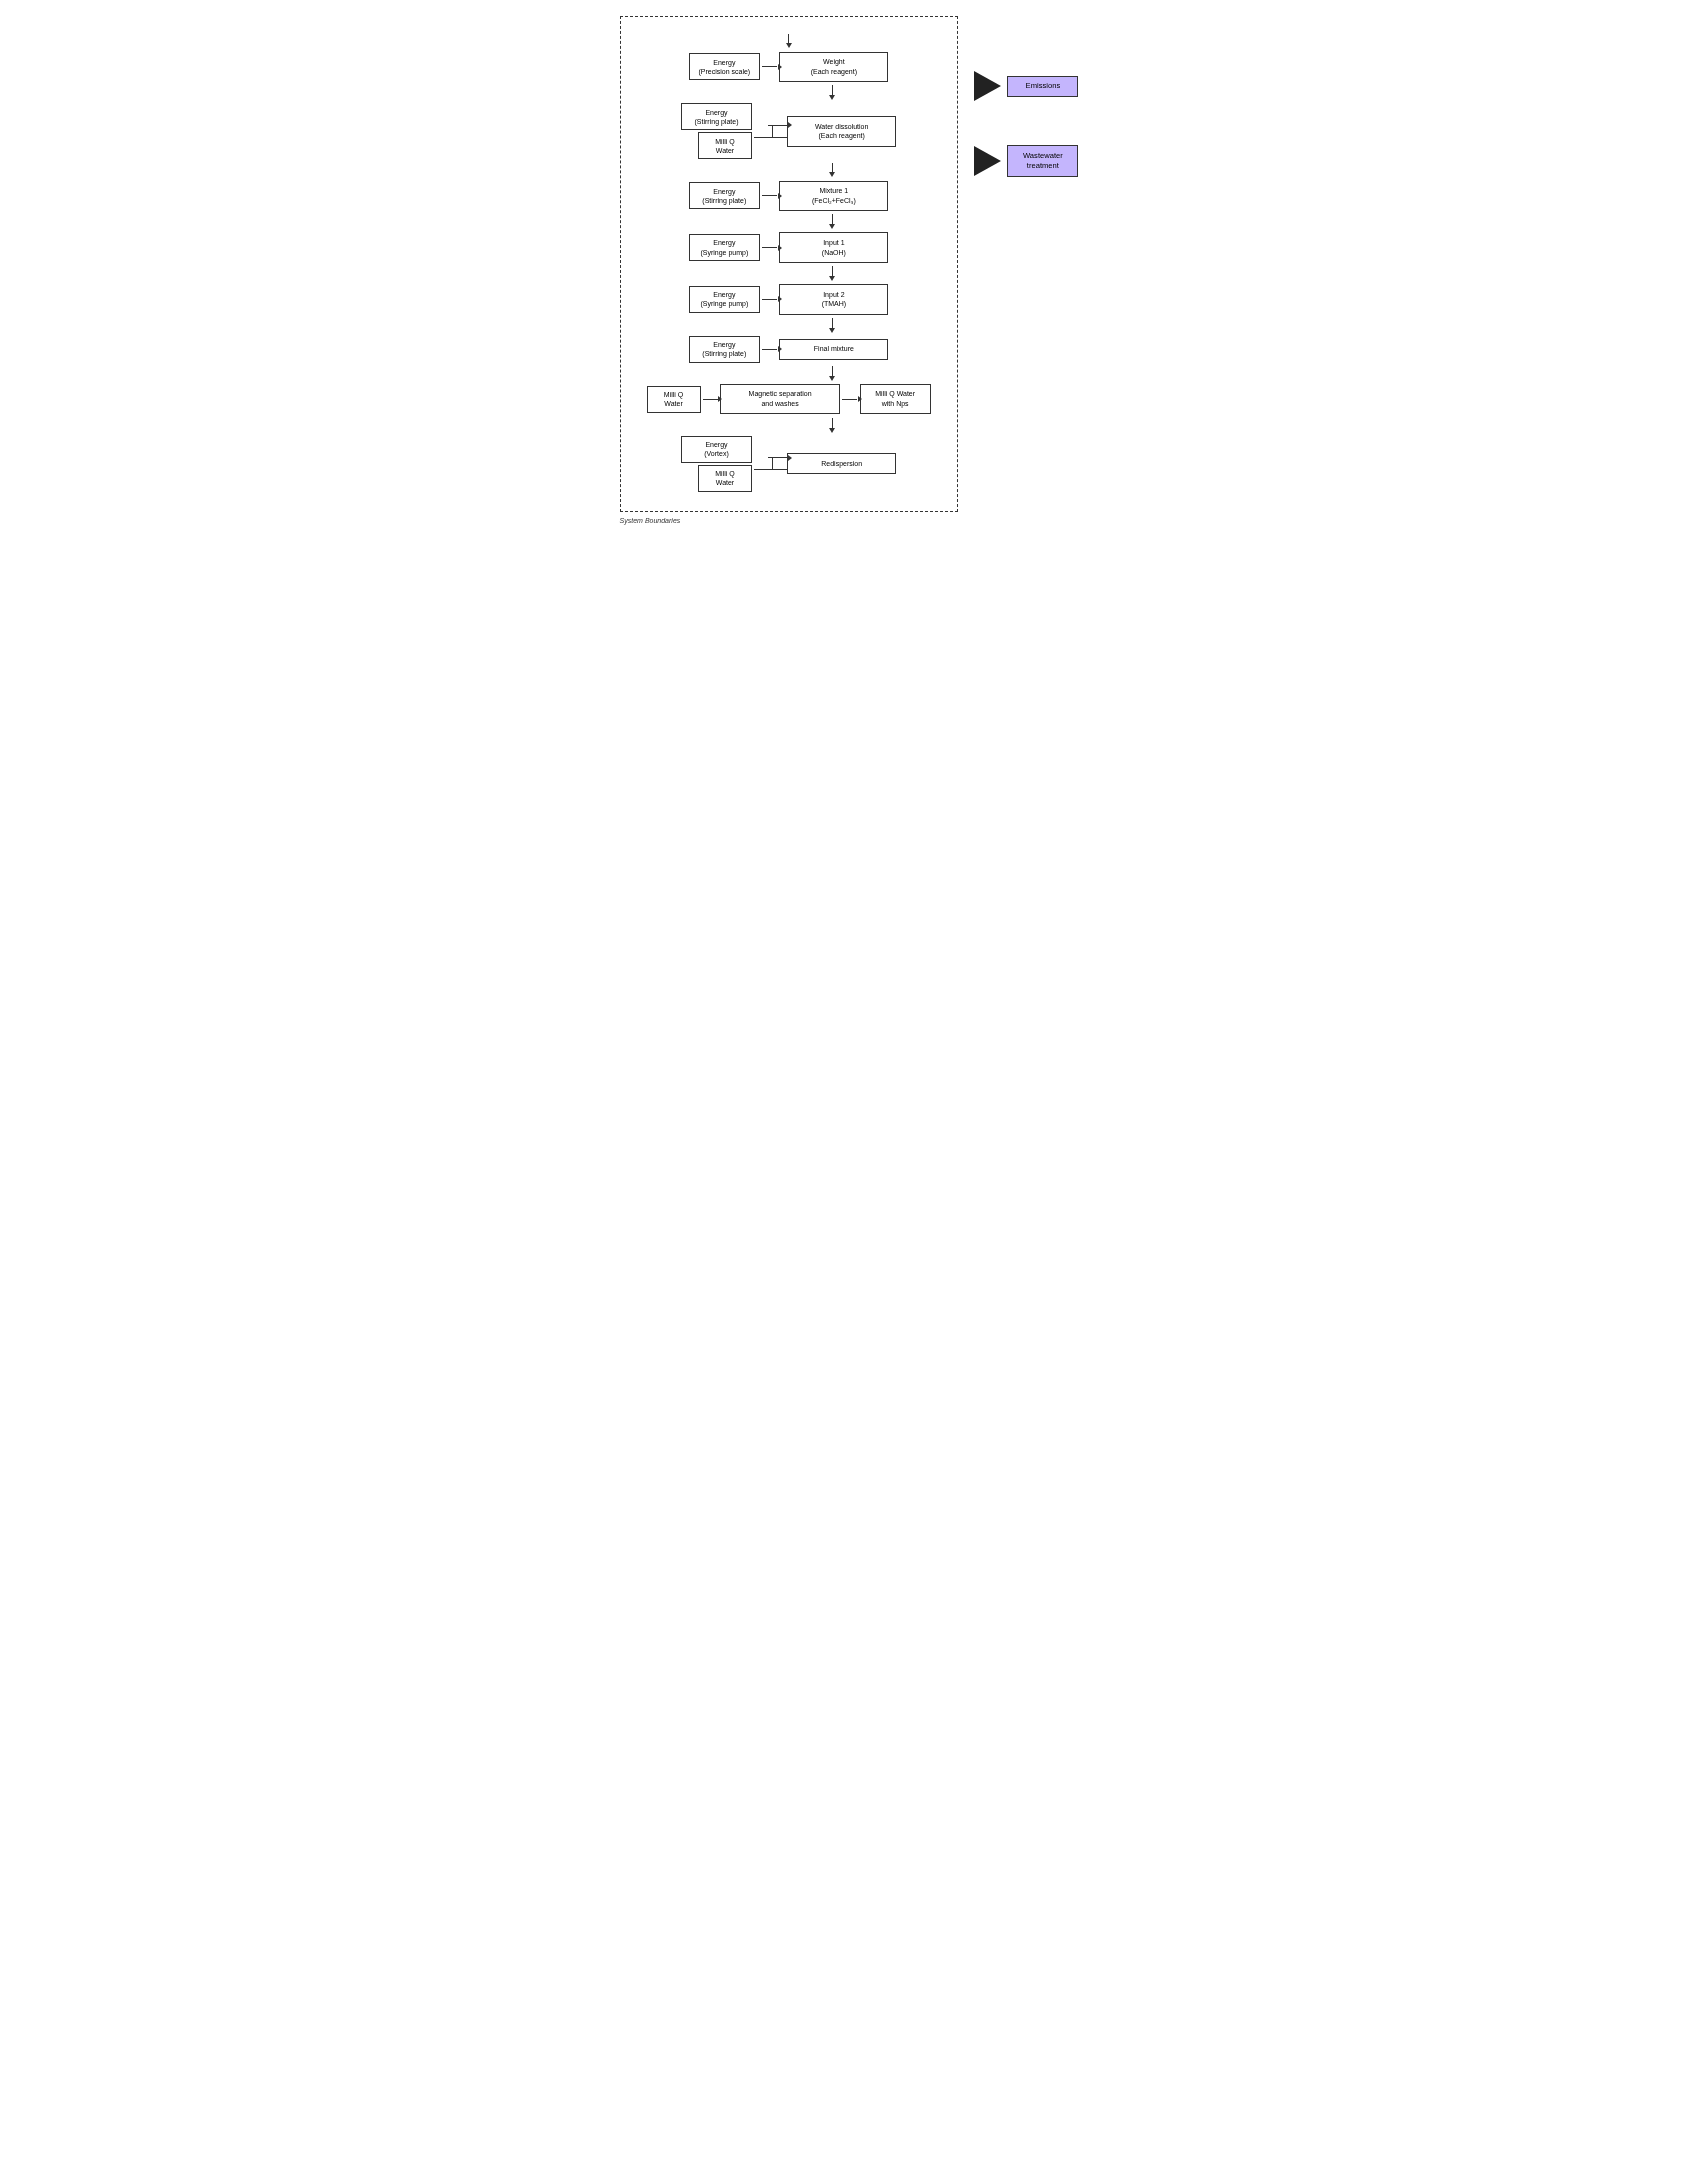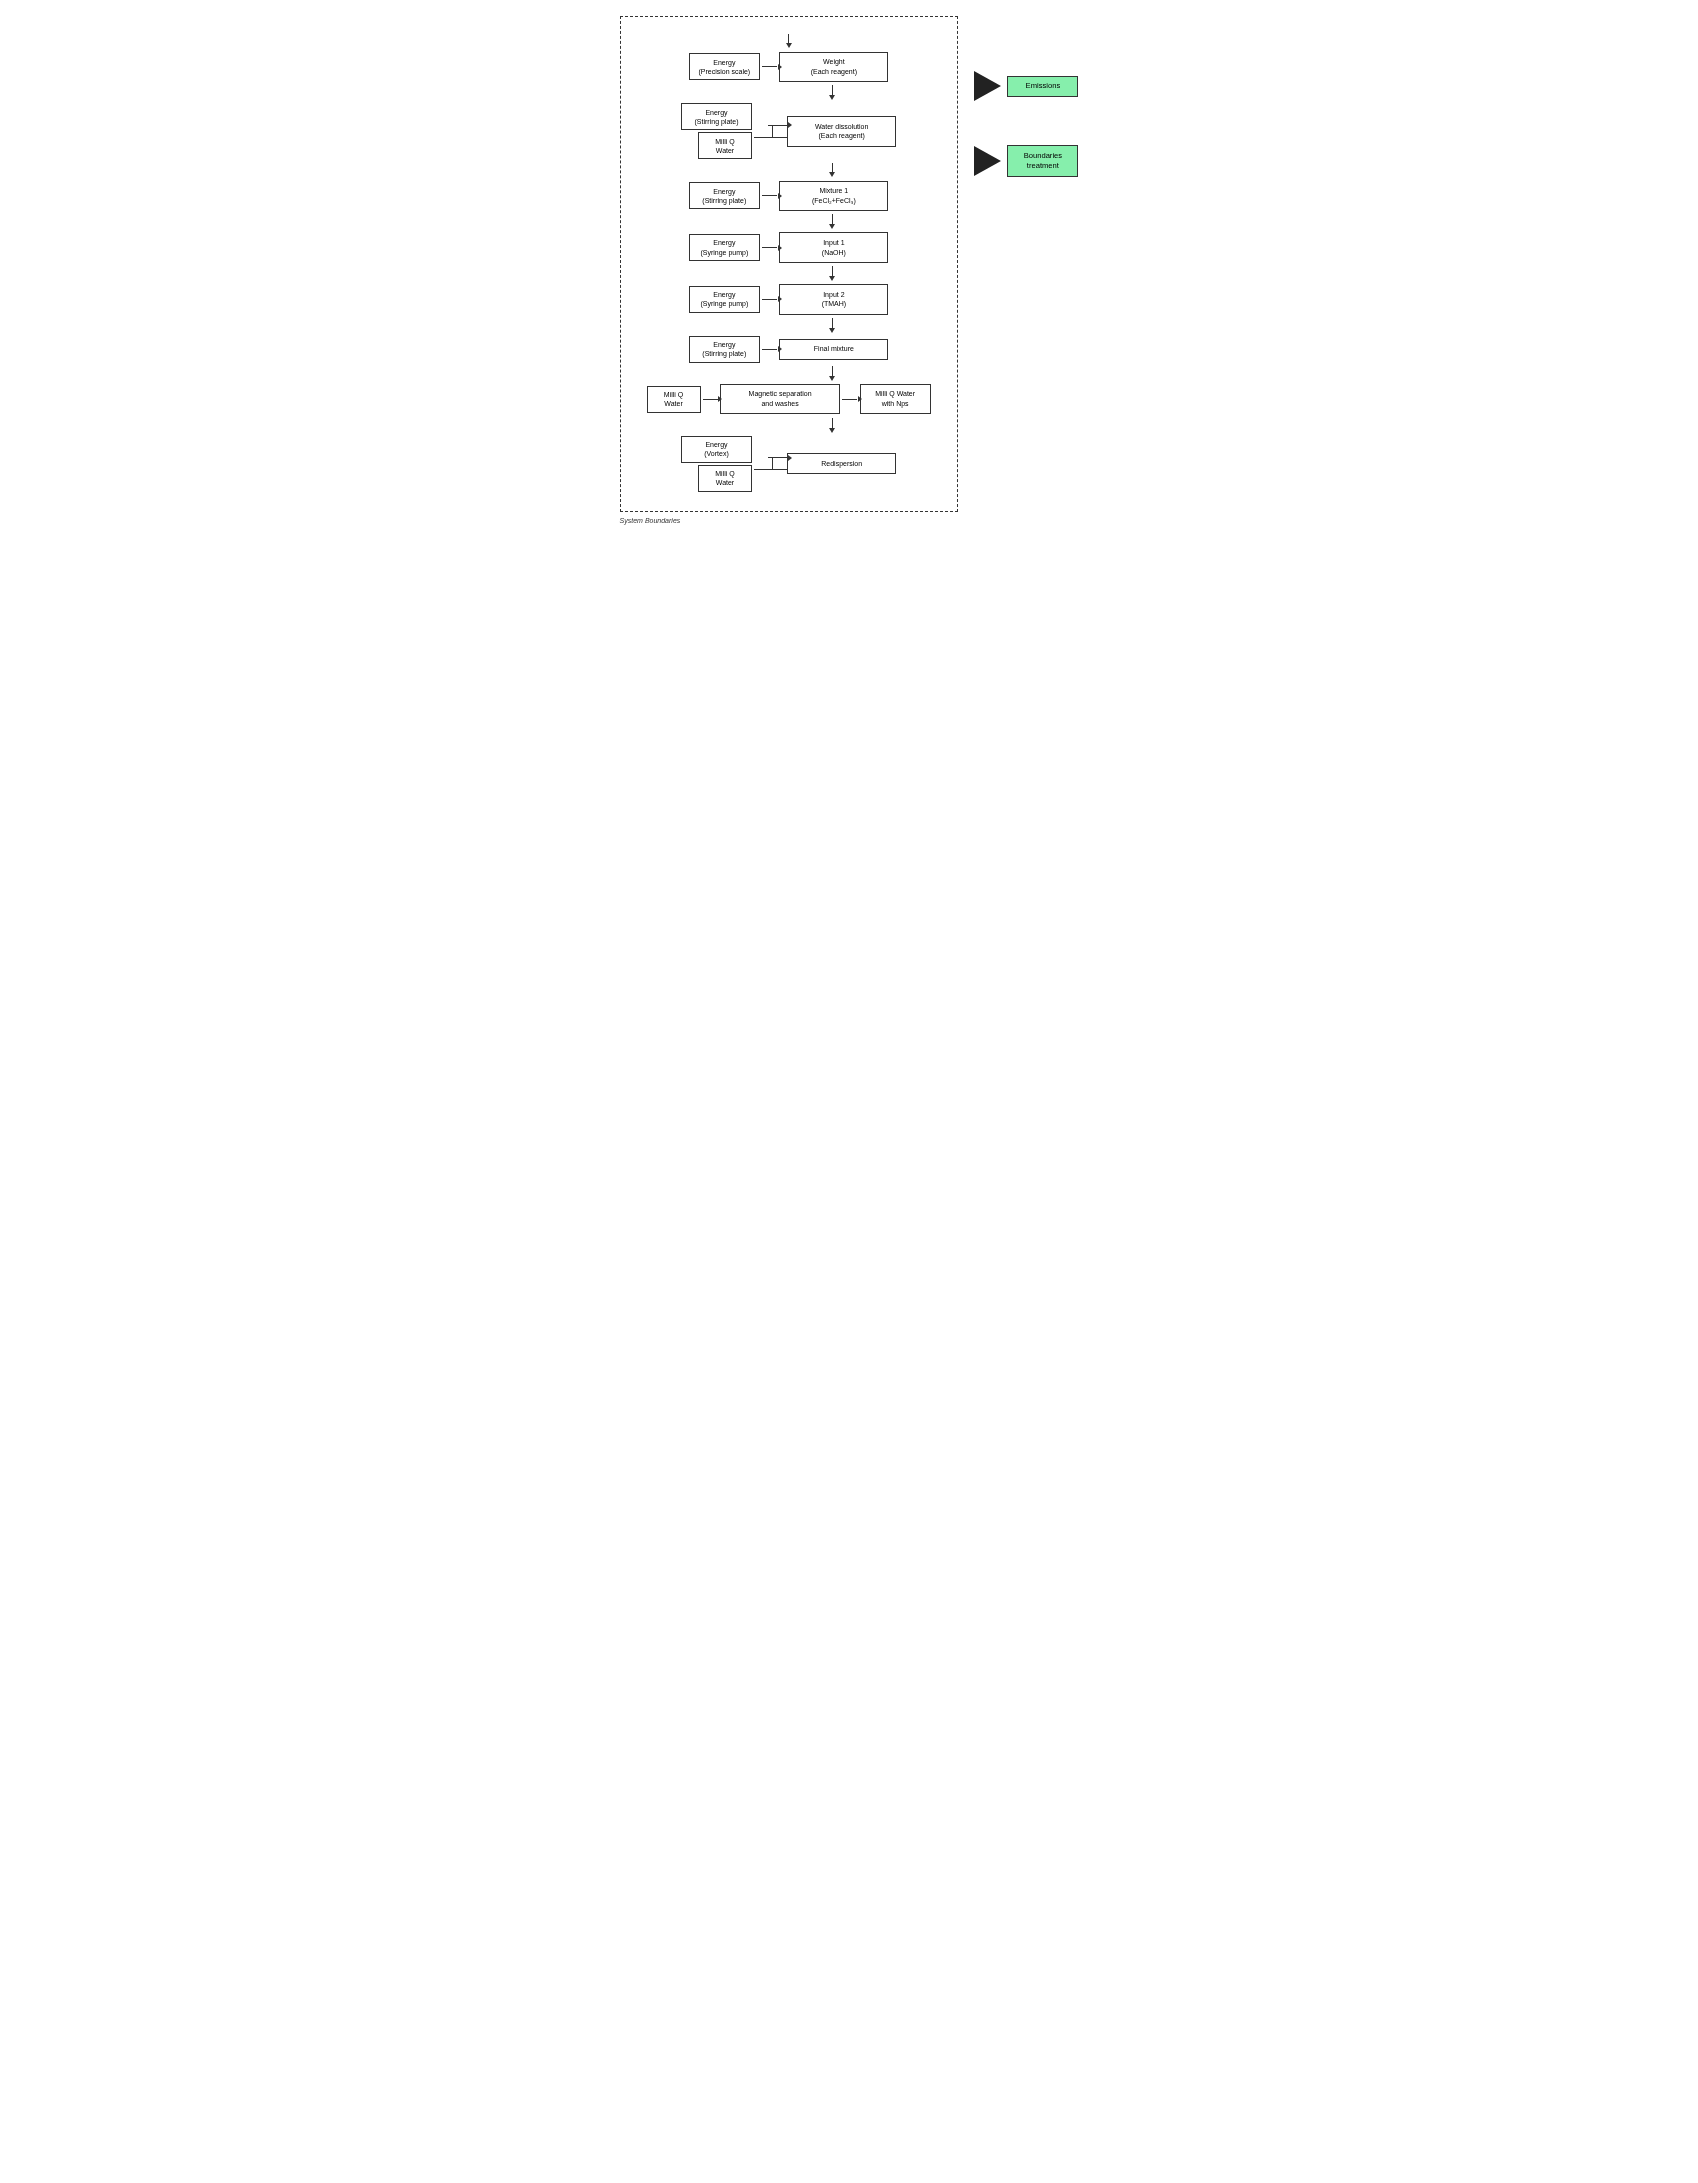--- a/index.html
+++ b/index.html
@@ -82,21 +82,21 @@
     .big-arrow {
       width: 0;
       height: 0;
       border-top: 15.2px solid transparent;
       border-bottom: 15.2px solid transparent;
       border-left: 27px solid #222;
       margin-right: 6.5px;
     }
     .output-box {
       border: 0.8px solid #333;
-      background: #86efac;
+      background: #c4b5fd;
       text-align: center;
       padding: 4.4px 7.6px;
       font-size: 7.6px;
       min-width: 71px;
       line-height: 1.4;
     }
     .page-wrapper {
       display: flex;
       flex-direction: row;
       align-items: flex-start;
@@ -281,18 +281,18 @@
     <div class="system-label">System Boundaries</div>
   </div>
 
   <div class="right-outputs">
     <div class="output-row">
       <div class="big-arrow"></div>
       <div class="output-box box">Emissions</div>
     </div>
     <div class="output-row">
       <div class="big-arrow"></div>
-      <div class="output-box box" style="white-space:pre-line;text-align:center;">Boundaries
+      <div class="output-box box" style="white-space:pre-line;text-align:center;">Wastewater
 treatment</div>
     </div>
   </div>
 </div>
 
 
 </body></html>

